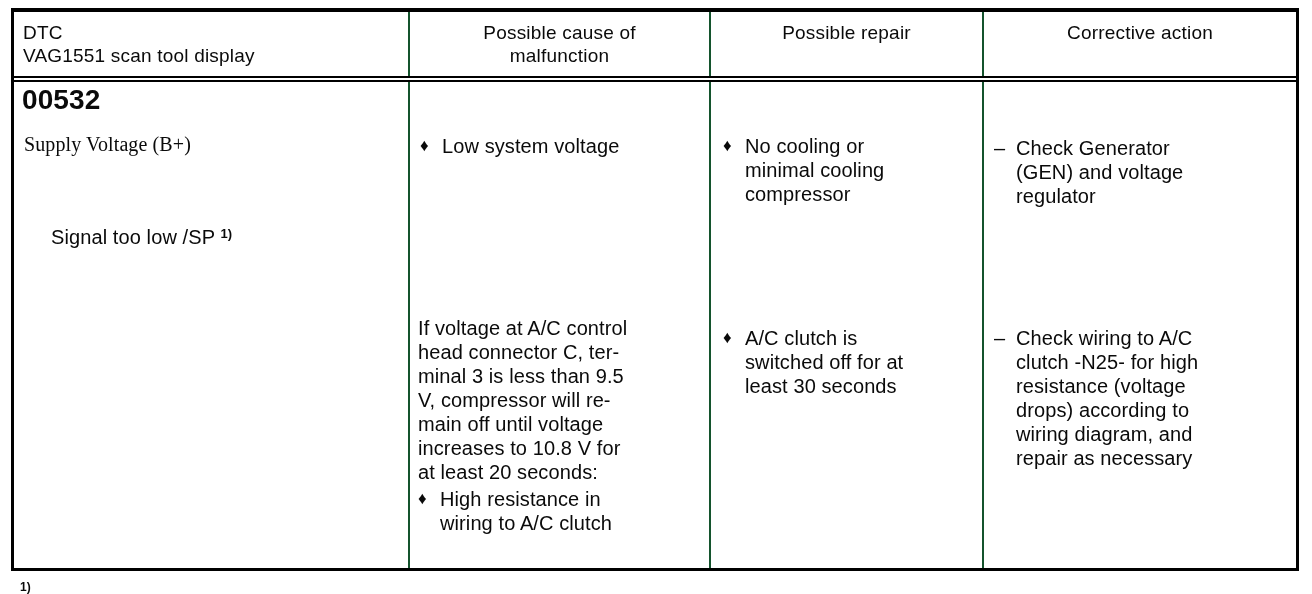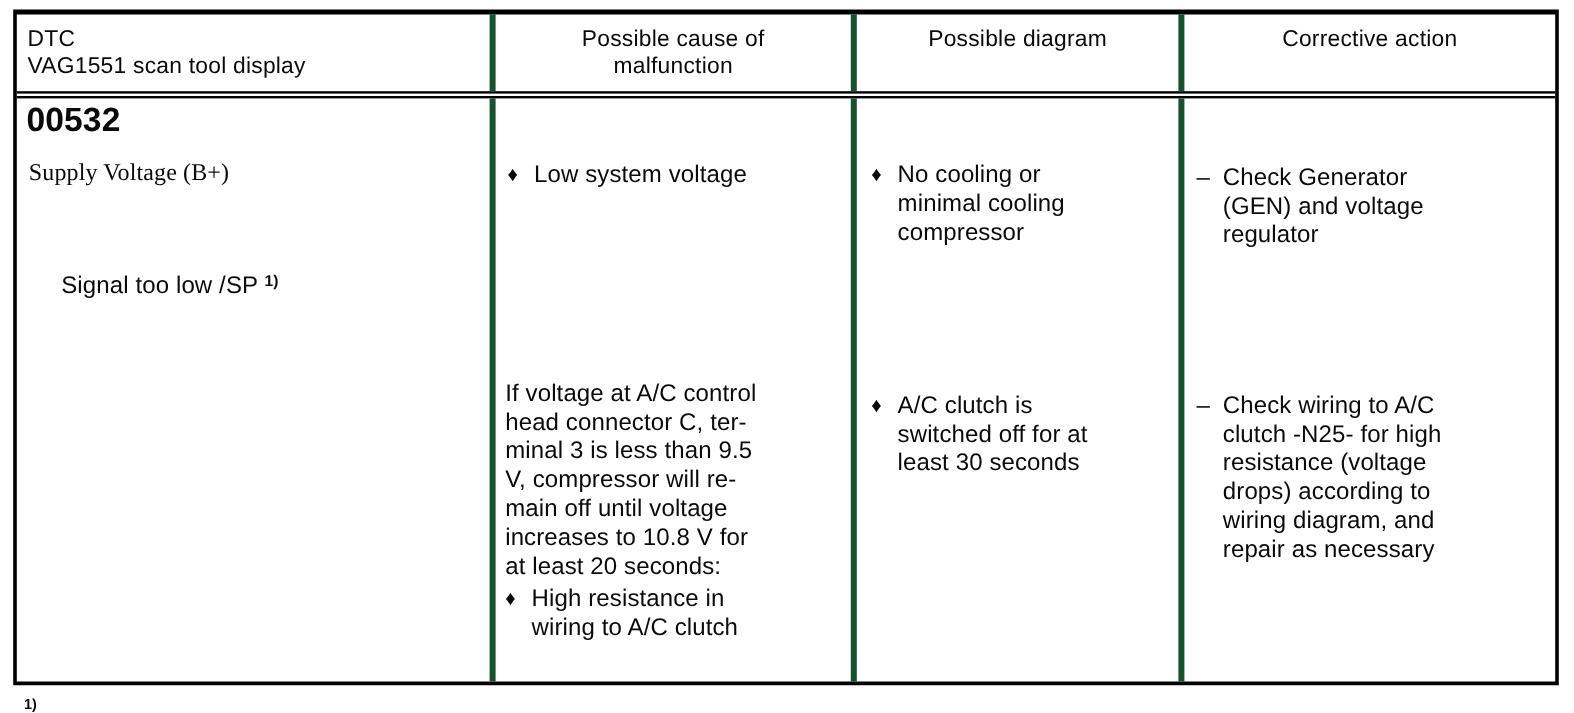--- a/index.html
+++ b/index.html
@@ -27,21 +27,21 @@
     flex-direction: column;
   }
   .trow { display: flex; width: 100%; }
   .thead { height: 70px; border-bottom: 6px double #000; }
   .tbody { flex: 1; }
   .cell {
     position: relative;
     overflow: hidden;
     height: 100%;
   }
-  .cell + .cell { border-left: 5px solid #14532d; }
+  .cell + .cell { border-left: 2px solid #14532d; }
   .c1 { width: 394px; }
   .c2 { width: 301px; }
   .c3 { width: 273px; }
   .c4 { flex: 1; }
   
   .hcell {
     font-weight: normal;
     font-size: 19px;
     line-height: 23px;
     padding-top: 9px;
@@ -94,21 +94,21 @@
 <body>
 
 <div class="page">
   <div class="doc-table">
 
     <div class="trow thead">
       <div class="cell c1 hcell left multiline">DTC
 VAG1551 scan tool display</div>
       <div class="cell c2 hcell multiline">Possible cause of
 malfunction</div>
-      <div class="cell c3 hcell">Possible diagram</div>
+      <div class="cell c3 hcell">Possible repair</div>
       <div class="cell c4 hcell">Corrective action</div>
     </div>
 
     <div class="trow tbody">
 
       <div class="cell c1 bodytext">
         <div class="dtc-code">00532</div>
         <div class="dtc-name">Supply Voltage (B+)</div>
         <div class="dtc-signal"><span>Signal too low /SP </span><sup>1)</sup></div>
       </div>

